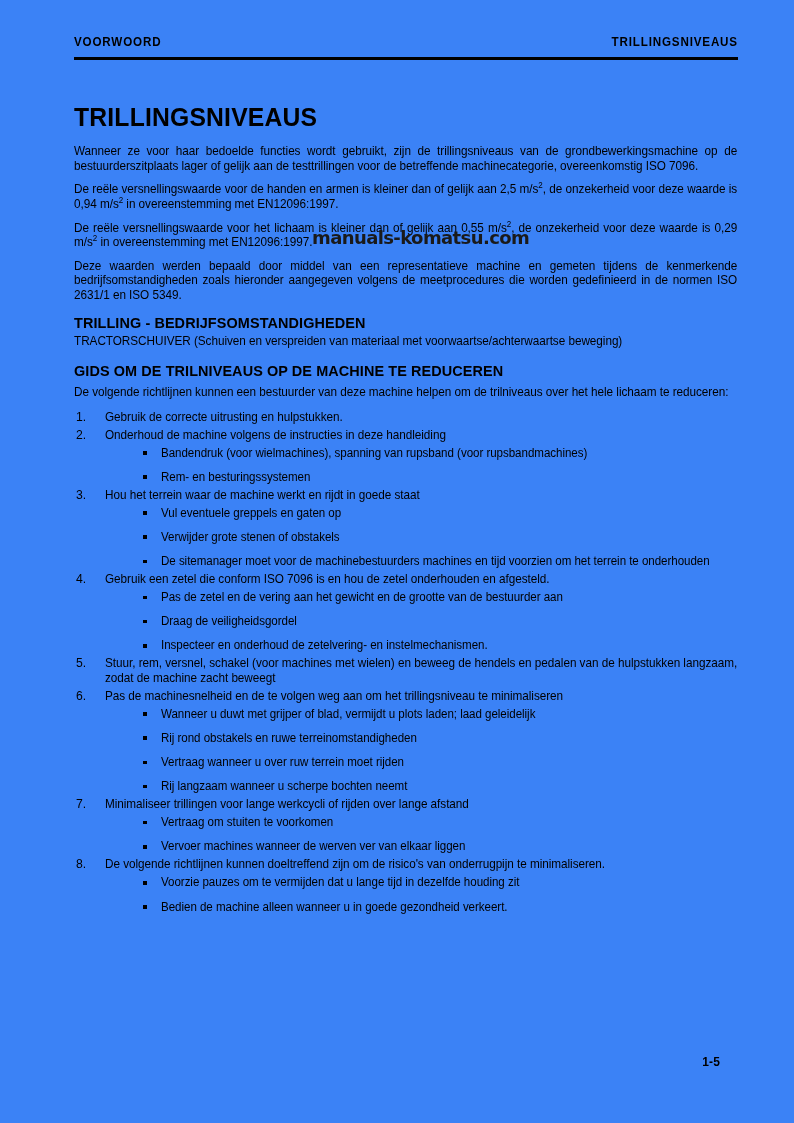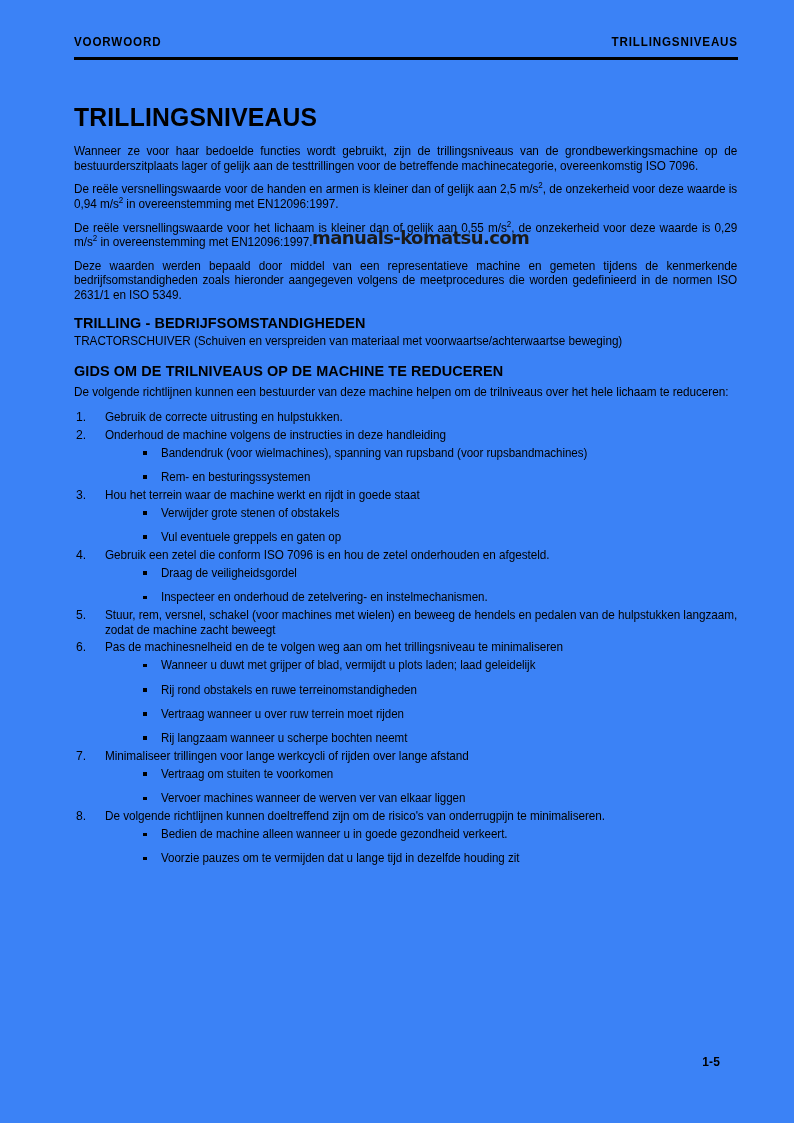--- a/index.html
+++ b/index.html
@@ -244,35 +244,43 @@
             </li>
         </ul>
       </li>
 
       <li class="numitem">
         <span class="num">3.</span>
         <span class="numtext">Hou het terrein waar de machine werkt en rijdt in goede staat</span>
         <ul class="bullets">
           <li class="bulitem">
               <span class="bullet"></span>
+              <span class="bultext">Vul eventuele greppels en gaten op</span>
+            </li>
+          <li class="bulitem">
+              <span class="bullet"></span>
               <span class="bultext">Verwijder grote stenen of obstakels</span>
             </li>
           <li class="bulitem">
               <span class="bullet"></span>
-              <span class="bultext">Vul eventuele greppels en gaten op</span>
+              <span class="bultext">De sitemanager moet voor de machinebestuurders machines en tijd voorzien om het terrein te onderhouden</span>
             </li>
         </ul>
       </li>
 
       <li class="numitem">
         <span class="num">4.</span>
         <span class="numtext">Gebruik een zetel die conform ISO 7096 is en hou de zetel onderhouden en afgesteld.</span>
         <ul class="bullets">
           <li class="bulitem">
               <span class="bullet"></span>
+              <span class="bultext">Pas de zetel en de vering aan het gewicht en de grootte van de bestuurder aan</span>
+            </li>
+          <li class="bulitem">
+              <span class="bullet"></span>
               <span class="bultext">Draag de veiligheidsgordel</span>
             </li>
           <li class="bulitem">
               <span class="bullet"></span>
               <span class="bultext">Inspecteer en onderhoud de zetelvering- en instelmechanismen.</span>
             </li>
         </ul>
       </li>
 
       <li class="numitem">
@@ -317,25 +325,25 @@
             </li>
         </ul>
       </li>
 
       <li class="numitem">
         <span class="num">8.</span>
         <span class="numtext">De volgende richtlijnen kunnen doeltreffend zijn om de risico's van onderrugpijn te minimaliseren.</span>
         <ul class="bullets">
           <li class="bulitem">
               <span class="bullet"></span>
+              <span class="bultext">Voorzie pauzes om te vermijden dat u lange tijd in dezelfde houding zit</span>
+            </li>
+          <li class="bulitem">
+              <span class="bullet"></span>
               <span class="bultext">Bedien de machine alleen wanneer u in goede gezondheid verkeert.</span>
-            </li>
-          <li class="bulitem">
-              <span class="bullet"></span>
-              <span class="bultext">Voorzie pauzes om te vermijden dat u lange tijd in dezelfde houding zit</span>
             </li>
         </ul>
       </li>
 
     </ol>
   </div>
 
   <div class="watermark">manuals-komatsu.com</div>
 
   <div class="footer">1-5</div>

